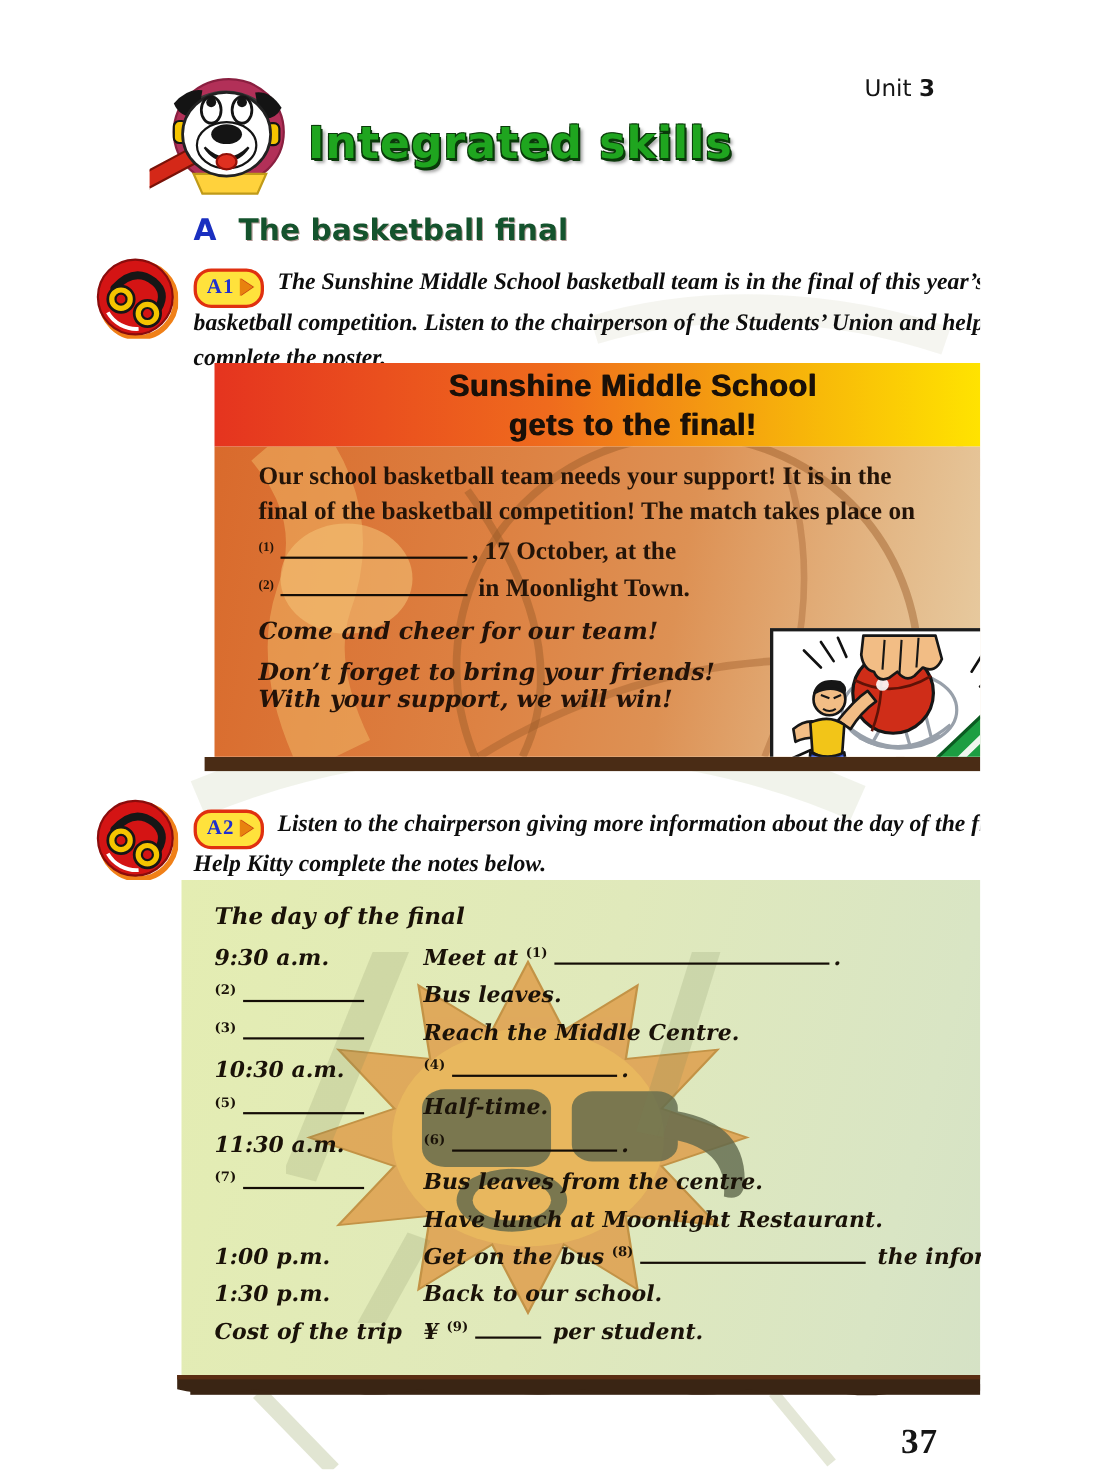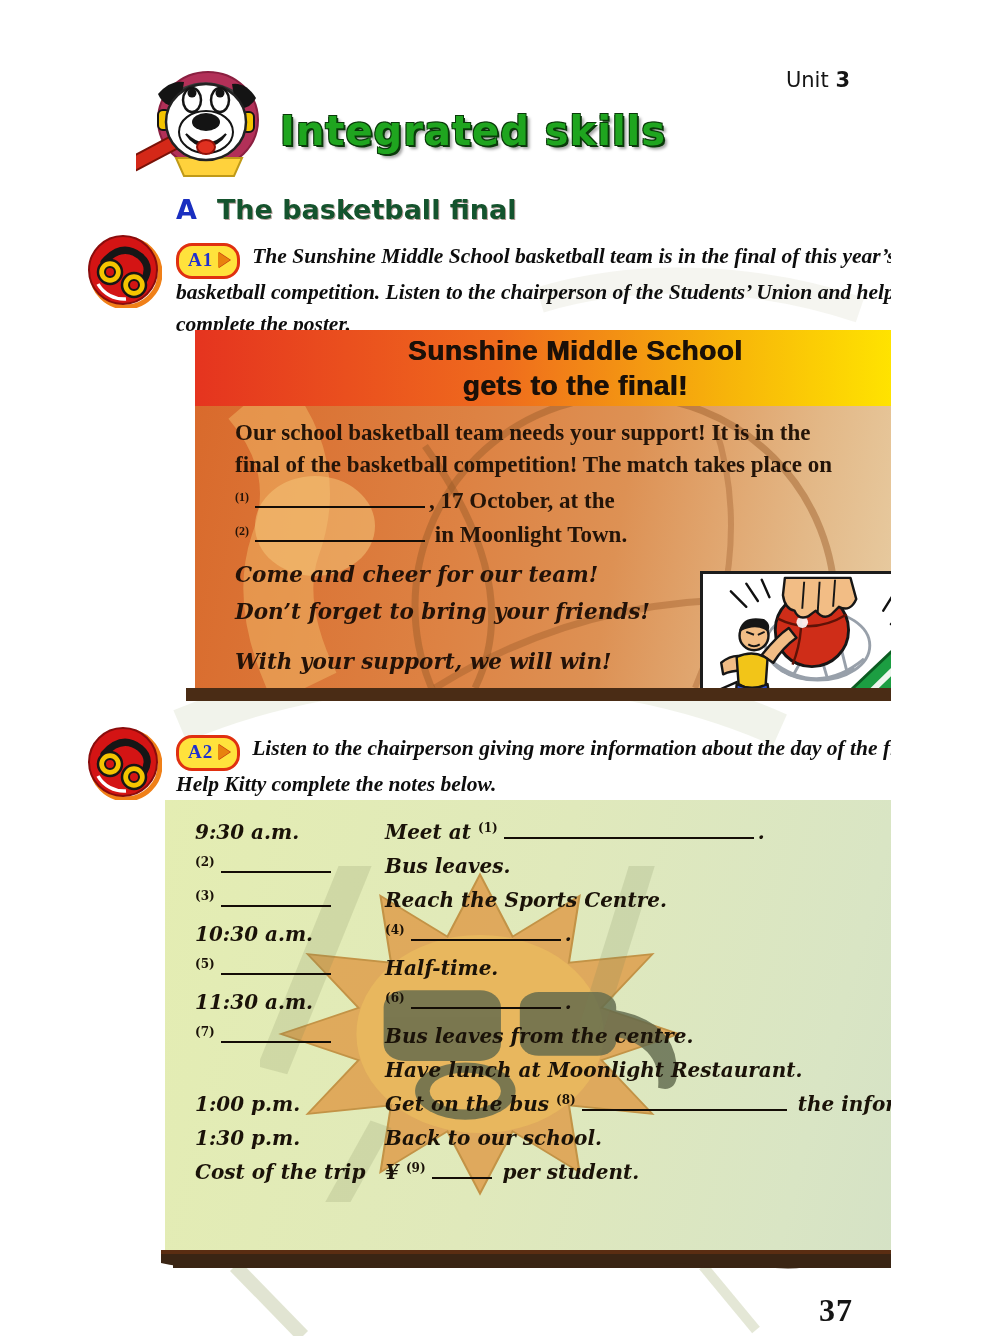--- a/index.html
+++ b/index.html
@@ -158,21 +158,21 @@
           <path d="M230 40 Q330 180 280 282" fill="none" stroke="#9a5a28" stroke-width="7" opacity="0.45"></path>
           <path d="M240 282 Q420 170 640 200" fill="none" stroke="#9a5a28" stroke-width="7" opacity="0.4"></path>
           <path d="M520 20 Q560 140 500 282" fill="none" stroke="#9a5a28" stroke-width="6" opacity="0.35"></path>
         </svg>
         <div class="p-serif" style="top:46px">final of the basketball competition! The match takes place on</div>
         <div class="p-serif" style="top:14px">Our school basketball team needs your support! It is in the</div>
         <div class="p-fill" style="top:82px"><span class="sup">(1)</span><span class="blank" style="width: 170px;"></span><span class="txt">, 17 October, at the</span></div>
         <div class="p-fill" style="top:116px"><span class="sup">(2)</span><span class="blank" style="width: 170px;"></span><span class="txt"> in Moonlight Town.</span></div>
         <div class="p-slogan" style="top:156px">Come and cheer for our team!</div>
         <div class="p-slogan" style="top:193px">Don’t forget to bring your friends!</div>
-        <div class="p-slogan" style="top:243px">With your support, we will win!</div>
+        <div class="p-slogan" style="top:218px">With your support, we will win!</div>
 
         <div class="player-box">
           <svg viewBox="0 0 218 170" width="212" height="164">
             <g stroke="#111111" stroke-width="2.5" stroke-linecap="round">
               <line x1="28" y1="18" x2="44" y2="34"></line>
                 <line x1="44" y1="10" x2="56" y2="28"></line>
               <line x1="60" y1="6" x2="68" y2="24"></line>
                 <line x1="16" y1="120" x2="34" y2="112"></line>
               <line x1="20" y1="140" x2="40" y2="128"></line>
                 <line x1="60" y1="160" x2="76" y2="146"></line>
@@ -244,32 +244,33 @@
         </g>
         <ellipse cx="196" cy="268" rx="34" ry="22" fill="#e8b75e"></ellipse>
         <g fill="#7a8458" opacity="0.18">
           <rect x="40" y="-30" width="30" height="280" transform="rotate(18 55 110)"></rect>
           <rect x="330" y="-20" width="24" height="220" transform="rotate(14 342 90)"></rect>
           <rect x="70" y="300" width="22" height="170" transform="rotate(24 81 385)"></rect>
         </g>
       </svg>
 
       <div class="notes-rows-wrap">
+        <div class="notes-title">The day of the final</div>
         <div>
             <div class="note-row">
               <div class="note-col-left"><span class="txt">9:30 a.m.</span></div>
               <div class="note-col-right"><span class="txt">Meet at </span><span class="sup">(1)</span><span class="blank" style="width: 250px;"></span><span class="txt">.</span></div>
             </div>
             <div class="note-row">
               <div class="note-col-left"><span class="sup">(2)</span><span class="blank" style="width: 110px;"></span></div>
               <div class="note-col-right"><span class="txt">Bus leaves.</span></div>
             </div>
             <div class="note-row">
               <div class="note-col-left"><span class="sup">(3)</span><span class="blank" style="width: 110px;"></span></div>
-              <div class="note-col-right"><span class="txt">Reach the Sports Centre.</span></div>
+              <div class="note-col-right"><span class="txt">Reach the Middle Centre.</span></div>
             </div>
             <div class="note-row">
               <div class="note-col-left"><span class="txt">10:30 a.m.</span></div>
               <div class="note-col-right"><span class="sup">(4)</span><span class="blank" style="width: 150px;"></span><span class="txt">.</span></div>
             </div>
             <div class="note-row">
               <div class="note-col-left"><span class="sup">(5)</span><span class="blank" style="width: 110px;"></span></div>
               <div class="note-col-right"><span class="txt">Half-time.</span></div>
             </div>
             <div class="note-row">

